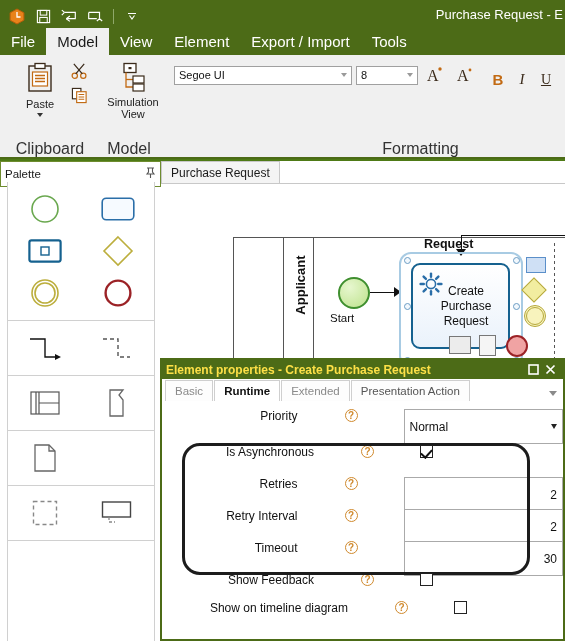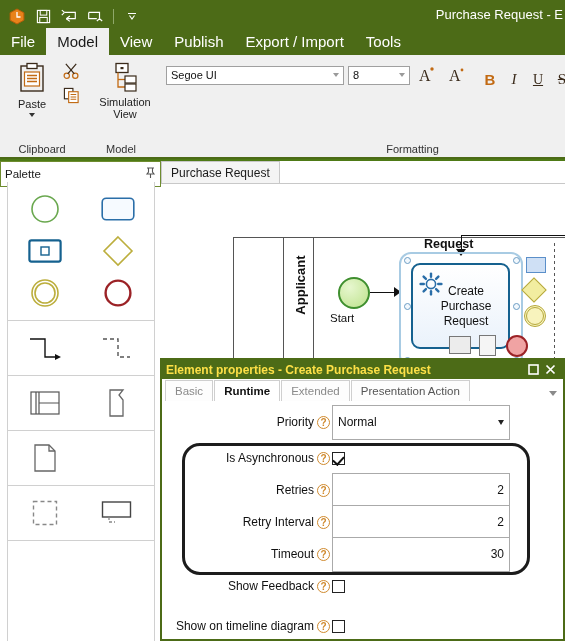--- a/index.html
+++ b/index.html
@@ -44,35 +44,35 @@
   
   .ribbon {
     position: absolute; left: 0; top: 55px; width: 565px; height: 104px;
     background: #f0f0f0;
     border-bottom: 2px solid #4c6b17;
     display: flex;
   }
   .rgroup { position: relative; height: 102px; display: flex; flex-direction: column; }
   .rgroup-body { flex: 1; display: flex; align-items: flex-start; padding-top: 4px; }
   .rgroup-label {
-    height: 16px; text-align: right; font-size: 11px; color: #333;
+    height: 16px; text-align: right; font-size: 16px; color: #333;
     display: flex; align-items: center; justify-content: center;
   }
   .rgroup-div { width: 1px; background: #d2d2d2; height: 86px; align-self: center; }
 
   .bigbtn {
     width: 52px; display: flex; flex-direction: column; align-items: center;
     font-size: 11px; color: #222; padding-top: 3px;
   }
   .bigbtn .lbl { margin-top: 2px; line-height: 12px; text-align: center; }
   .caret-dn { width: 0; height: 0; border-left: 3.5px solid transparent; border-right: 3.5px solid transparent; border-top: 4px solid #333; margin-top: 3px; }
   .smallbtn { width: 26px; height: 24px; display: flex; align-items: center; justify-content: center; }
 
   
-  #grp-clipboard { width: 92px; }
+  #grp-clipboard { width: 92px; margin-left: 8px; }
   #grp-model { width: 148px; }
   #grp-format { flex: 1; }
 
   .chk-validate { display: flex; align-items: center; gap: 4px; font-size: 12px; color: #222; }
 
   
   .fmt-row1 { display: flex; align-items: center; gap: 4px; padding-left: 8px; }
   .fontbox {
     height: 19px; background: #fff; border: 1px solid #a0a0a0;
     display: flex; align-items: center; font-size: 11px; color: #111; padding-left: 4px;
@@ -184,21 +184,21 @@
     height: 21px; padding: 0 9px; display: flex; align-items: center;
     font-size: 11.5px; color: #8a8a8a; background: #fdfdfd;
     border: 1px solid #cfcfcf; border-bottom: none; margin-right: 1px;
   }
   .pd-tab.active { color: #111; font-weight: bold; background: #fff; }
   .pd-tab.sub { color: #555; }
   .pd-tabs-caret { position: absolute; right: 6px; bottom: 5px; width: 0; height: 0;
     border-left: 4px solid transparent; border-right: 4px solid transparent; border-top: 5px solid #8a8a8a; }
 
   .pd-body { position: relative; padding-top: 8px; }
-  .frow { display: flex; align-items: center; height: 26px; }
+  .frow { display: flex; align-items: flex-start; height: 26px; gap: 44px; }
   .flabel { width: 155px; text-align: right; font-size: 12px; color: #111; padding-right: 3px; white-space: nowrap; }
   .qmark {
     width: 13px; height: 13px; border-radius: 50%; border: 1px solid #d08a2e;
     color: #d08a2e; font-size: 10px; line-height: 11px; text-align: center;
     margin-right: 2px; flex: none; font-weight: bold;
   }
   .finput {
     width: 178px; height: 35px; border: 1px solid #aaa; background: #fff;
     font-size: 12px; color: #111; display: flex; align-items: center;
   }
@@ -259,21 +259,21 @@
           </svg>
       </div>
     </div>
     <div class="title-text">Purchase Request - E</div>
   </div>
 
   <div class="ribbon-tabs">
     <div class="rtab">File</div>
     <div class="rtab active">Model</div>
     <div class="rtab">View</div>
-    <div class="rtab">Publish</div>
+    <div class="rtab">Element</div>
     <div class="rtab">Export / Import</div>
     <div class="rtab">Tools</div>
   </div>
 
   <div class="ribbon">
 
     <div class="rgroup" id="grp-clipboard">
       <div class="rgroup-body">
         <div class="bigbtn" style="margin-left:6px;">
           <span>
@@ -653,21 +653,21 @@
         <span class="qmark">?</span>
         <span class="finput num">30</span>
       </div>
 
       <div class="frow" style="margin-top:6px;">
         <span class="flabel">Show Feedback</span>
         <span class="qmark">?</span>
         <span class="fcheck"></span>
       </div>
 
-      <div class="frow" style="margin-top:14px;">
+      <div class="frow" style="margin-top:2px;padding-left:34px;">
         <span class="flabel">Show on timeline diagram</span>
         <span class="qmark">?</span>
         <span class="fcheck"></span>
       </div>
     </div>
   </div>
 
 </div>
 
 </body></html>

